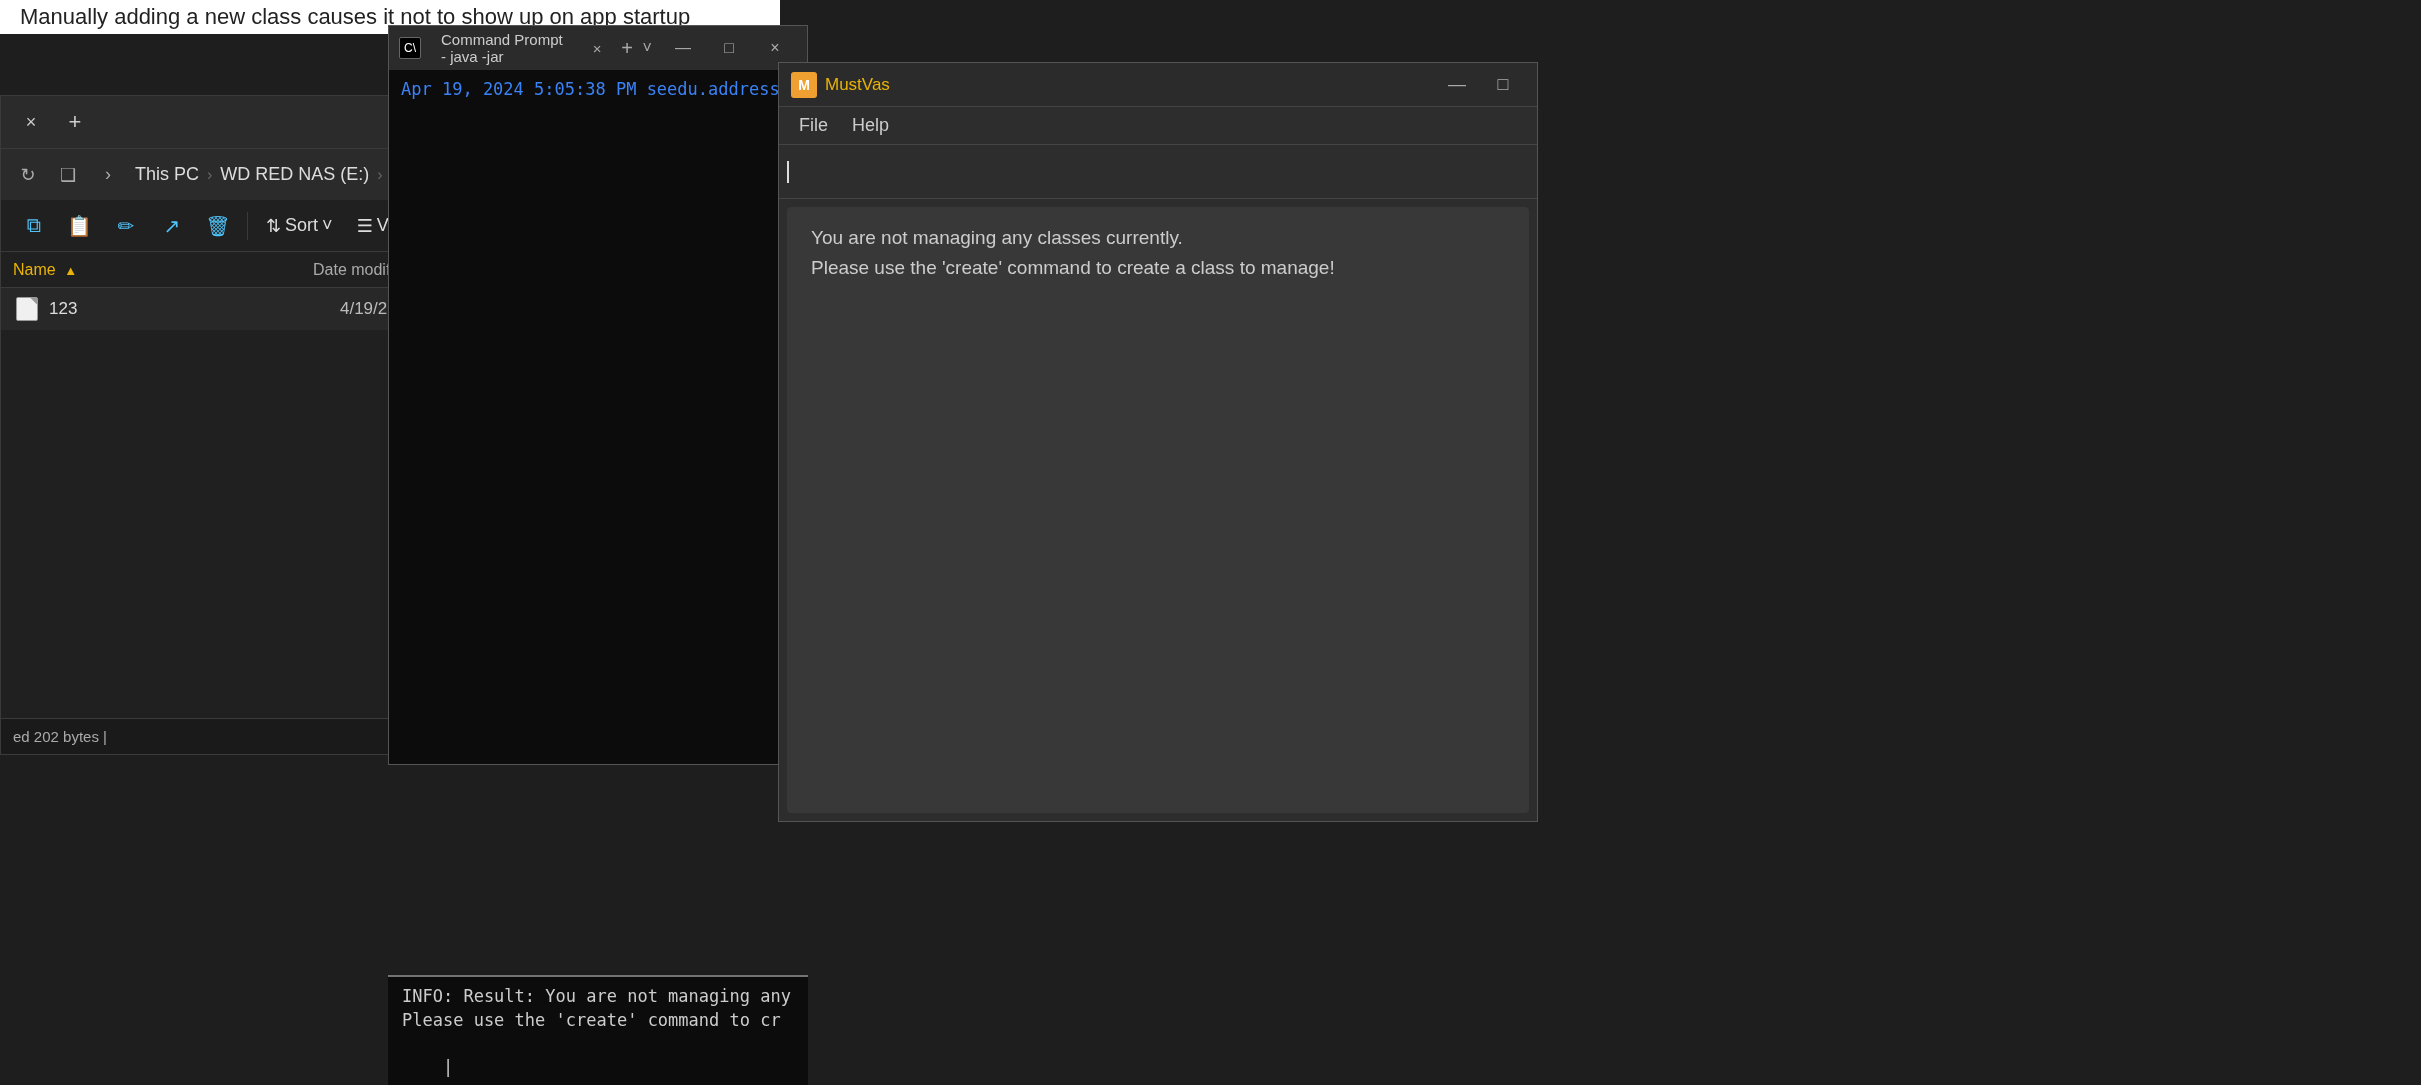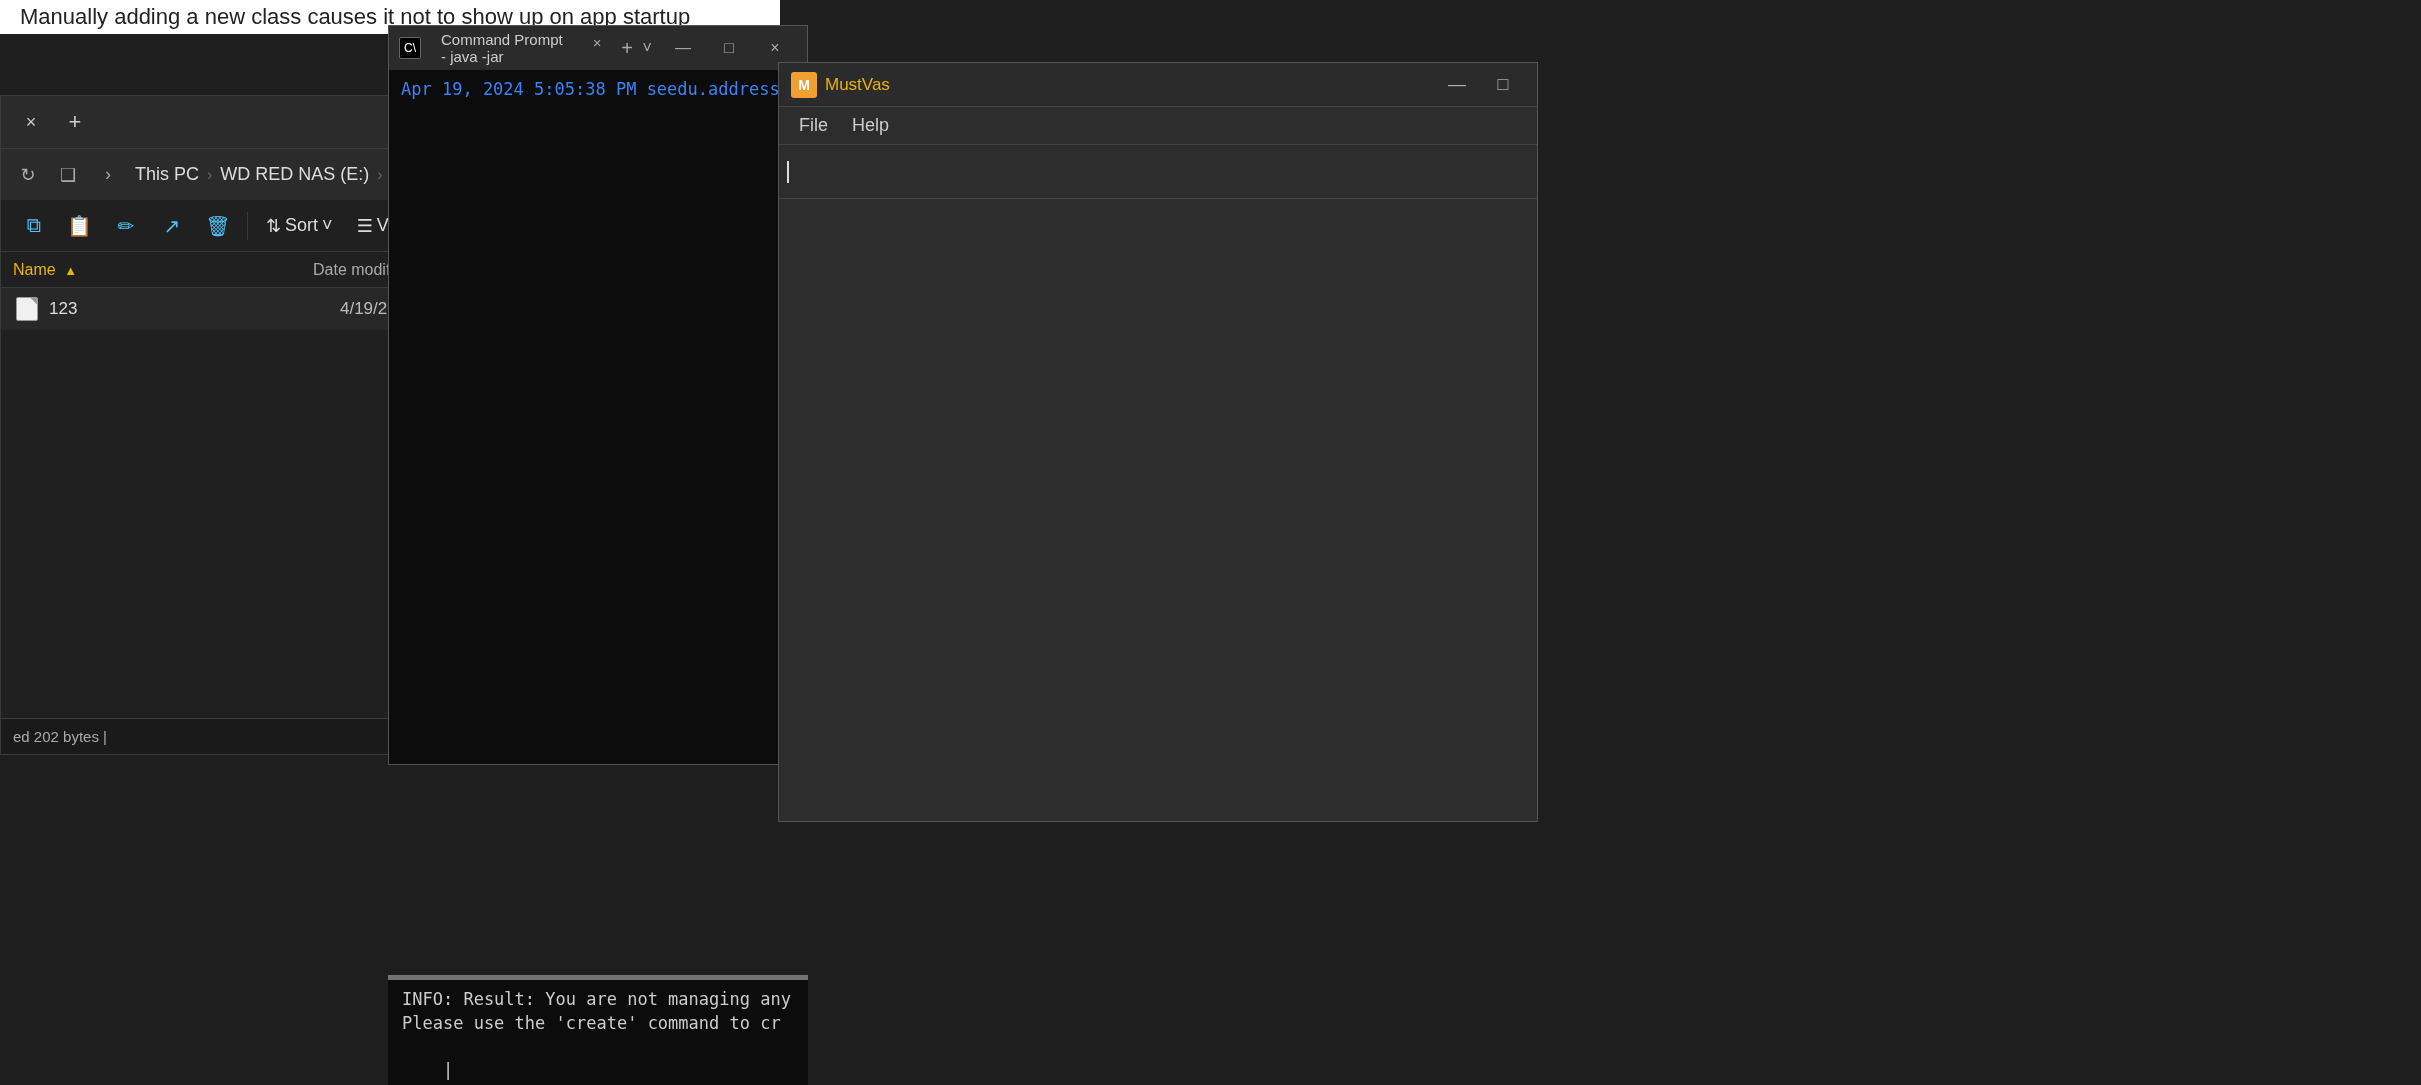--- a/index.html
+++ b/index.html
@@ -337,21 +337,21 @@
       align-items: center;
       justify-content: center;
       color: #fff;
       font-size: 12px;
       margin-right: 8px;
       flex-shrink: 0;
     }
 
     .cmd-tab {
       display: flex;
-      align-items: flex-start;
+      align-items: center;
       gap: 24px;
       padding: 4px 12px;
       background: #2b2b2b;
       border-radius: 4px 4px 0 0;
       font-size: 15px;
       color: #ccc;
     }
 
     .cmd-close-tab {
       background: transparent;
@@ -566,21 +566,21 @@
       position: absolute;
       bottom: 0;
       left: 388px;
       width: 420px;
       height: 110px;
       background: #0c0c0c;
       font-family: 'Consolas', monospace;
       font-size: 17px;
       color: #cccccc;
       padding: 8px 14px;
-      border-top: 5px solid #737373;
+      border-top: 2px solid #737373;
     }
   </style>
 </head>
 <body>
 
 <div class="bg-text-area">
   <span>Manually adding a new class causes it not to show up on app startup</span>
 </div>
 
 <div class="left-sidebar"></div>
@@ -742,13 +742,17 @@
   <div class="mustvas-menu">
     <span class="menu-item">File</span>
     <span class="menu-item">Help</span>
   </div>
 
   <div class="mustvas-input-area">
     <span class="text-cursor"></span>
     <input class="mustvas-input" type="text" style="">
   </div>
 
+  <div class="mustvas-content">
+    <p class="mustvas-msg-line1">You are not managing any classes currently.</p>
+    <p class="mustvas-msg-line2">Please use the 'create' command to create a class to manage!</p>
+  </div>
 </div>
 
 </body></html>

